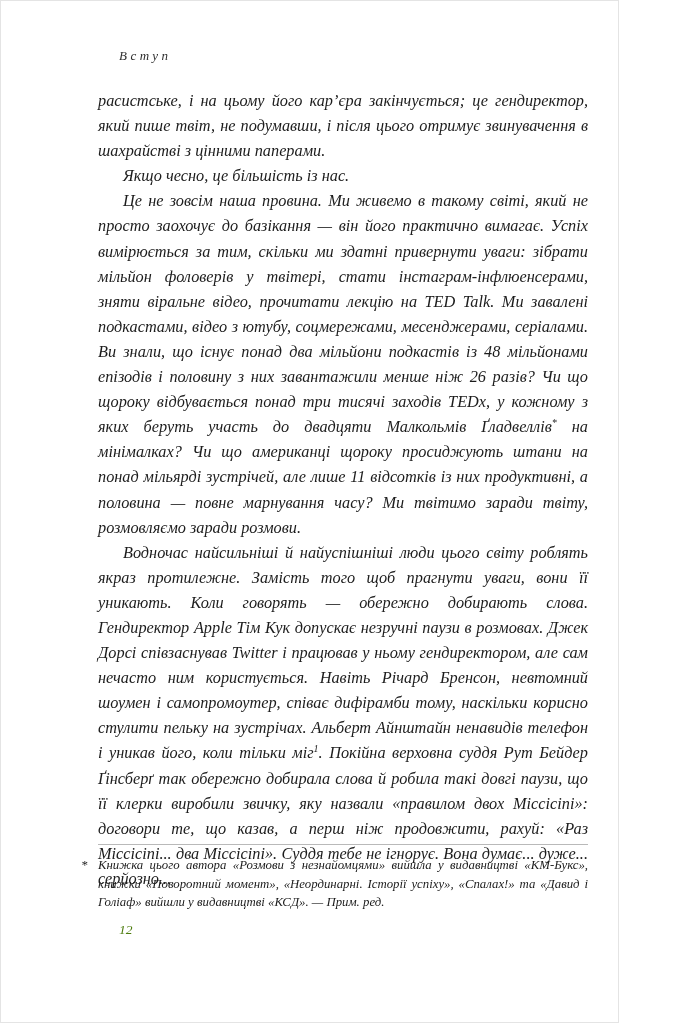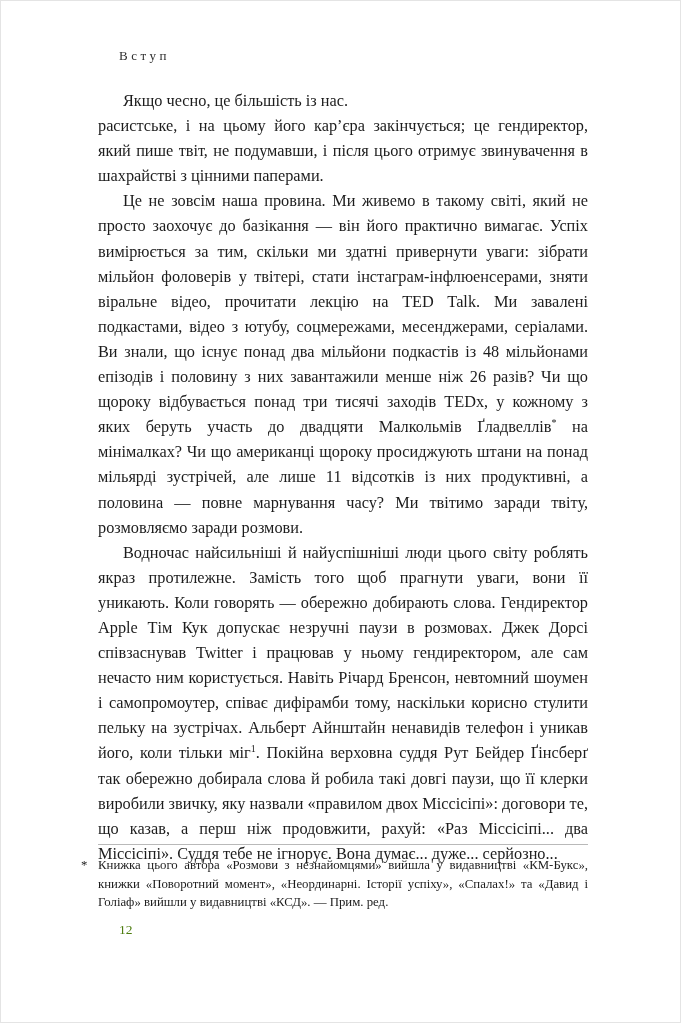--- a/index.html
+++ b/index.html
@@ -3,27 +3,28 @@
 <meta charset="utf-8">
 <style>
   html, body {
     margin: 0;
     padding: 0;
     background: #ffffff;
     font-family: "Liberation Serif", "DejaVu Serif", serif;
   }
   .page {
     position: relative;
-    width: 681px;
+    width: 619px;
     height: 1023px;
     background: #ffffff;
     box-sizing: border-box;
     border: 1px solid #e4e4e4;
     overflow: hidden;
     color: #1c1c1c;
+    font-style: italic;
   }
   .running-head {
     position: absolute;
     top: 47px;
     left: 118px;
     font-size: 13px;
     letter-spacing: 3.5px;
     color: #2e2e2e;
   }
   .body-text {
@@ -83,22 +84,22 @@
   }
 </style>
 </head>
 <body>
 
 <div class="page">
 
   <div class="running-head">Вступ</div>
 
   <div class="body-text">
+    <p class="para no-indent">расистське, і на цьому його кар’єра закінчується; це гендиректор, який пише твіт, не подумавши, і після цього отримує звинувачення в шахрайстві з цінними паперами.</p>
     <p class="para">Якщо чесно, це більшість із нас.</p>
-    <p class="para no-indent">расистське, і на цьому його кар’єра закінчується; це гендиректор, який пише твіт, не подумавши, і після цього отримує звинувачення в шахрайстві з цінними паперами.</p>
     <p class="para"><span>Це не зовсім наша провина. Ми живемо в такому світі, який не просто заохочує до базікання — він його практично вимагає. Успіх вимірюється за тим, скільки ми здатні привернути уваги: зібрати мільйон фоловерів у твітері, стати інстаграм-інфлюенсерами, зняти віральне відео, прочитати лекцію на TED Talk. Ми завалені подкастами, відео з ютубу, соцмережами, месенджерами, серіалами. Ви знали, що існує понад два мільйони подкастів із 48 мільйонами епізодів і половину з них завантажили менше ніж 26 разів? Чи що щороку відбувається понад три тисячі заходів TEDx, у кожному з яких беруть участь до двадцяти Малкольмів Ґладвеллів</span><sup class="fnref">*</sup><span> на мінімалках? Чи що американці щороку просиджують штани на понад мільярді зустрічей, але лише 11 відсотків із них продуктивні, а половина — повне марнування часу? Ми твітимо заради твіту, розмовляємо заради розмови.</span></p>
     <p class="para"><span>Водночас найсильніші й найуспішніші люди цього світу роблять якраз протилежне. Замість того щоб прагнути уваги, вони її уникають. Коли говорять — обережно добирають слова. Гендиректор Apple Тім Кук допускає незручні паузи в розмовах. Джек Дорсі співзаснував Twitter і працював у ньому гендиректором, але сам нечасто ним користується. Навіть Річард Бренсон, невтомний шоумен і самопромоутер, співає дифірамби тому, наскільки корисно стулити пельку на зустрічах. Альберт Айнштайн ненавидів телефон і уникав його, коли тільки міг</span><sup class="fnref">1</sup><span>. Покійна верховна суддя Рут Бейдер Ґінсберґ так обережно добирала слова й робила такі довгі паузи, що її клерки виробили звичку, яку назвали «правилом двох Міссісіпі»: договори те, що казав, а перш ніж продовжити, рахуй: «Раз Міссісіпі... два Міссісіпі». Суддя тебе не ігнорує. Вона думає... дуже... серйозно...</span></p>
   </div>
 
   <div class="footnote-block">
     <hr class="footnote-rule">
     <div class="footnote">
       <span class="fn-marker">*</span>
       <span class="fn-text">Книжка цього автора «Розмови з незнайомцями» вийшла у видавництві «КМ-Букс», книжки «Поворотний момент», «Неординарні. Історії успіху», «Спалах!» та «Давид і Голіаф» вийшли у видавництві «КСД». — Прим. ред.</span>
     </div>

